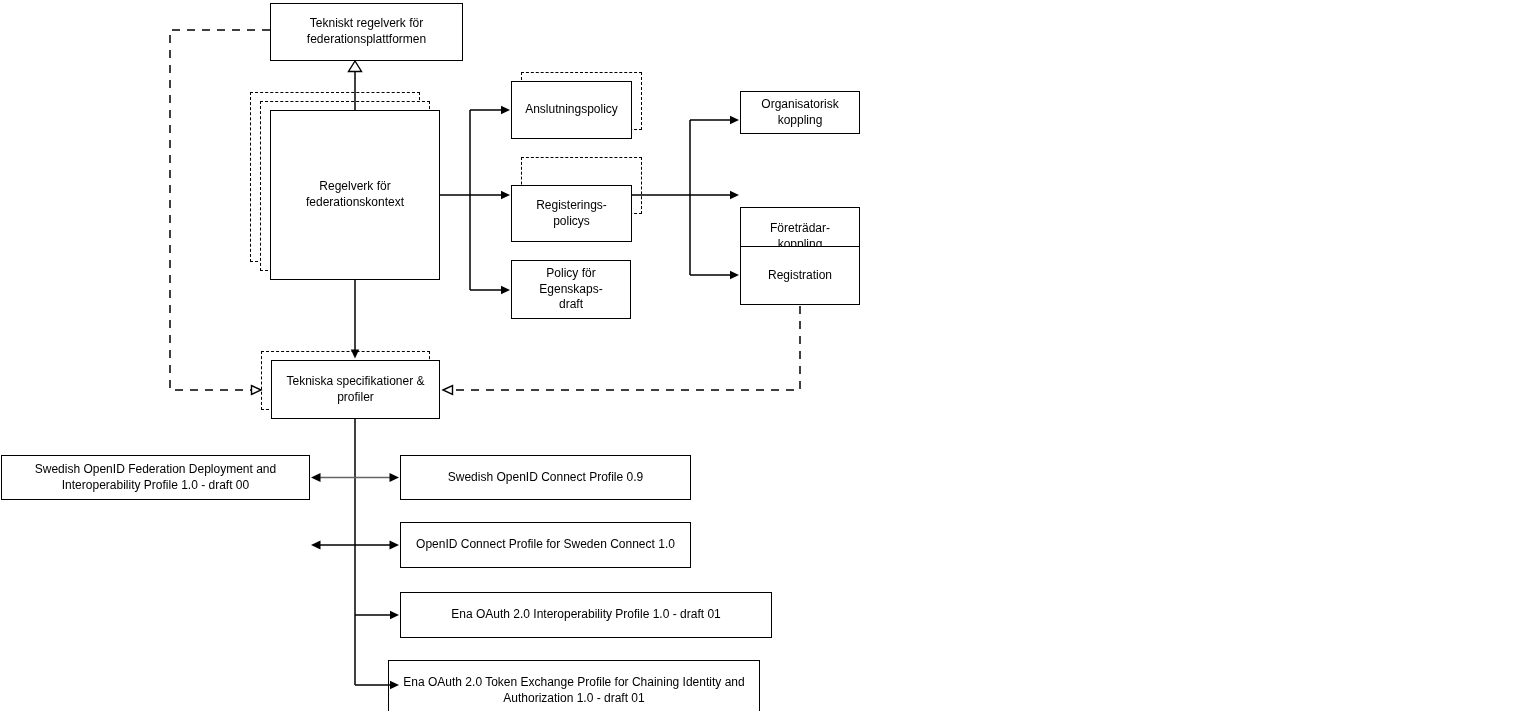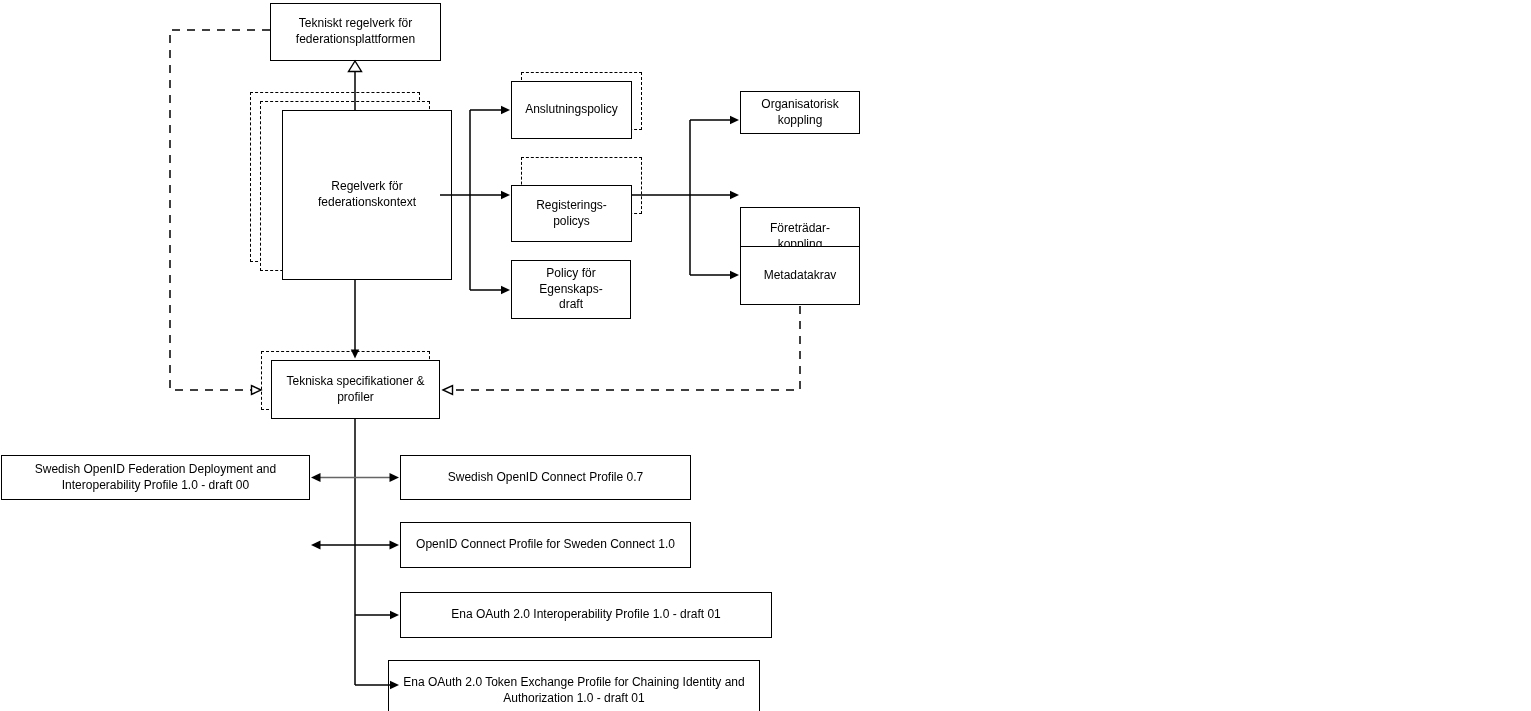--- a/index.html
+++ b/index.html
@@ -65,26 +65,26 @@
 <body>
 
 <div id="canvas">
 
   <div class="stack-copy" style="left:250px; top:92px; width:170px; height:170px;"></div>
   <div class="stack-copy" style="left:260px; top:101px; width:170px; height:170px;"></div>
   <div class="stack-copy" style="left:521px; top:72px; width:121px; height:58px;"></div>
   <div class="stack-copy" style="left:521px; top:157px; width:121px; height:57px;"></div>
   <div class="stack-copy" style="left:261px; top:351px; width:169px; height:59px;"></div>
 
-  <div class="node" style="left:270px; top:3px; width:171px; height:58px;">
+  <div class="node" style="left:270px; top:3px; width:193px; height:58px;">
     <span class="node-label">Tekniskt regelverk för
 federationsplattformen</span>
   </div>
 
-  <div class="node" style="left:270px; top:110px; width:170px; height:170px;margin-left:12px;">
+  <div class="node" style="left:270px; top:110px; width:170px; height:170px;">
     <span class="node-label">Regelverk för
 federationskontext</span>
   </div>
 
   <div class="node" style="left:511px; top:81px; width:121px; height:58px;">
     <span class="node-label">Anslutningspolicy</span>
   </div>
 
   <div class="node" style="left:511px; top:166px; width:121px; height:57px;margin-top:19px;">
     <span class="node-label">Registerings-
@@ -101,35 +101,35 @@
     <span class="node-label">Organisatorisk
 koppling</span>
   </div>
 
   <div class="node" style="left:740px; top:166px; width:120px; height:59px;margin-top:41px;">
     <span class="node-label">Företrädar-
 koppling</span>
   </div>
 
   <div class="node" style="left:740px; top:246px; width:120px; height:59px;">
-    <span class="node-label">Metadatakrav</span>
+    <span class="node-label">Registration</span>
   </div>
 
   <div class="node" style="left:271px; top:360px; width:169px; height:59px;">
     <span class="node-label">Tekniska specifikationer &amp;
 profiler</span>
   </div>
 
   <div class="node" style="left:1px; top:455px; width:309px; height:45px;">
     <span class="node-label">Swedish OpenID Federation Deployment and
 Interoperability Profile 1.0 - draft 00</span>
   </div>
 
   <div class="node" style="left:400px; top:455px; width:291px; height:45px;">
-    <span class="node-label">Swedish OpenID Connect Profile 0.7</span>
+    <span class="node-label">Swedish OpenID Connect Profile 0.9</span>
   </div>
 
 
   <div class="node" style="left:400px; top:522px; width:291px; height:46px;">
     <span class="node-label">OpenID Connect Profile for Sweden Connect 1.0</span>
   </div>
 
   <div class="node" style="left:400px; top:592px; width:372px; height:46px;">
     <span class="node-label">Ena OAuth 2.0 Interoperability Profile 1.0 - draft 01</span>
   </div>

